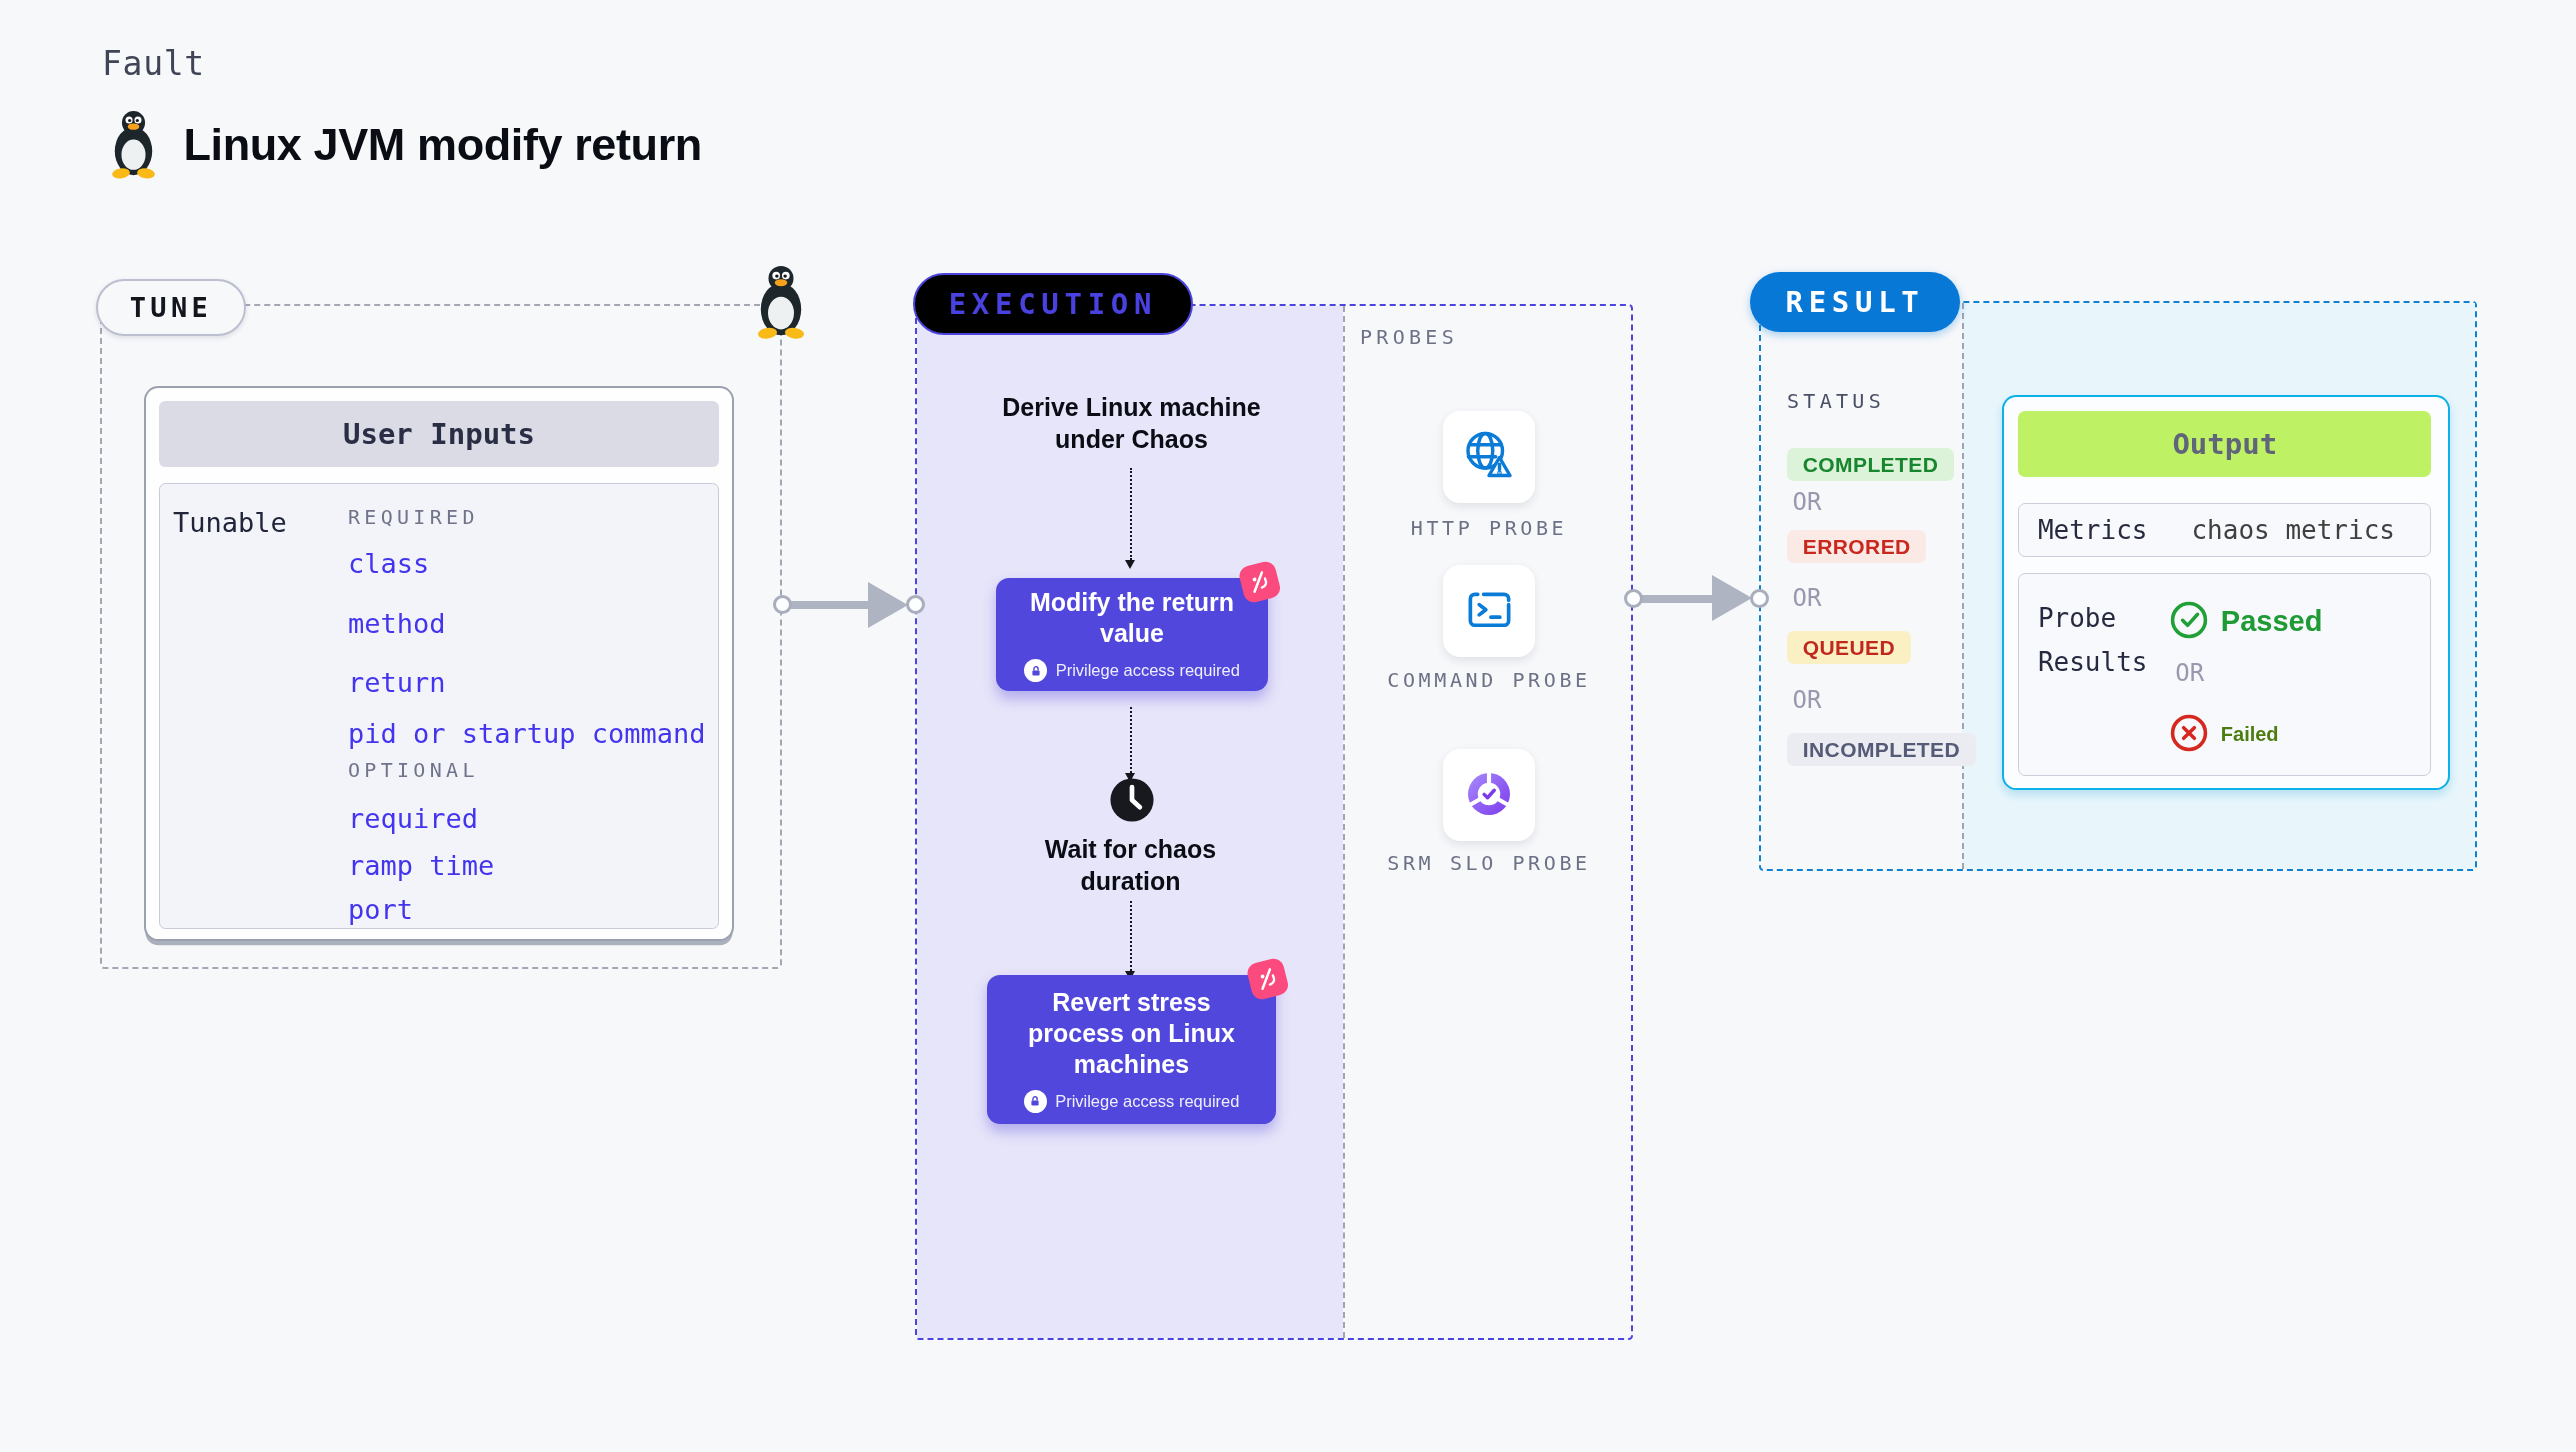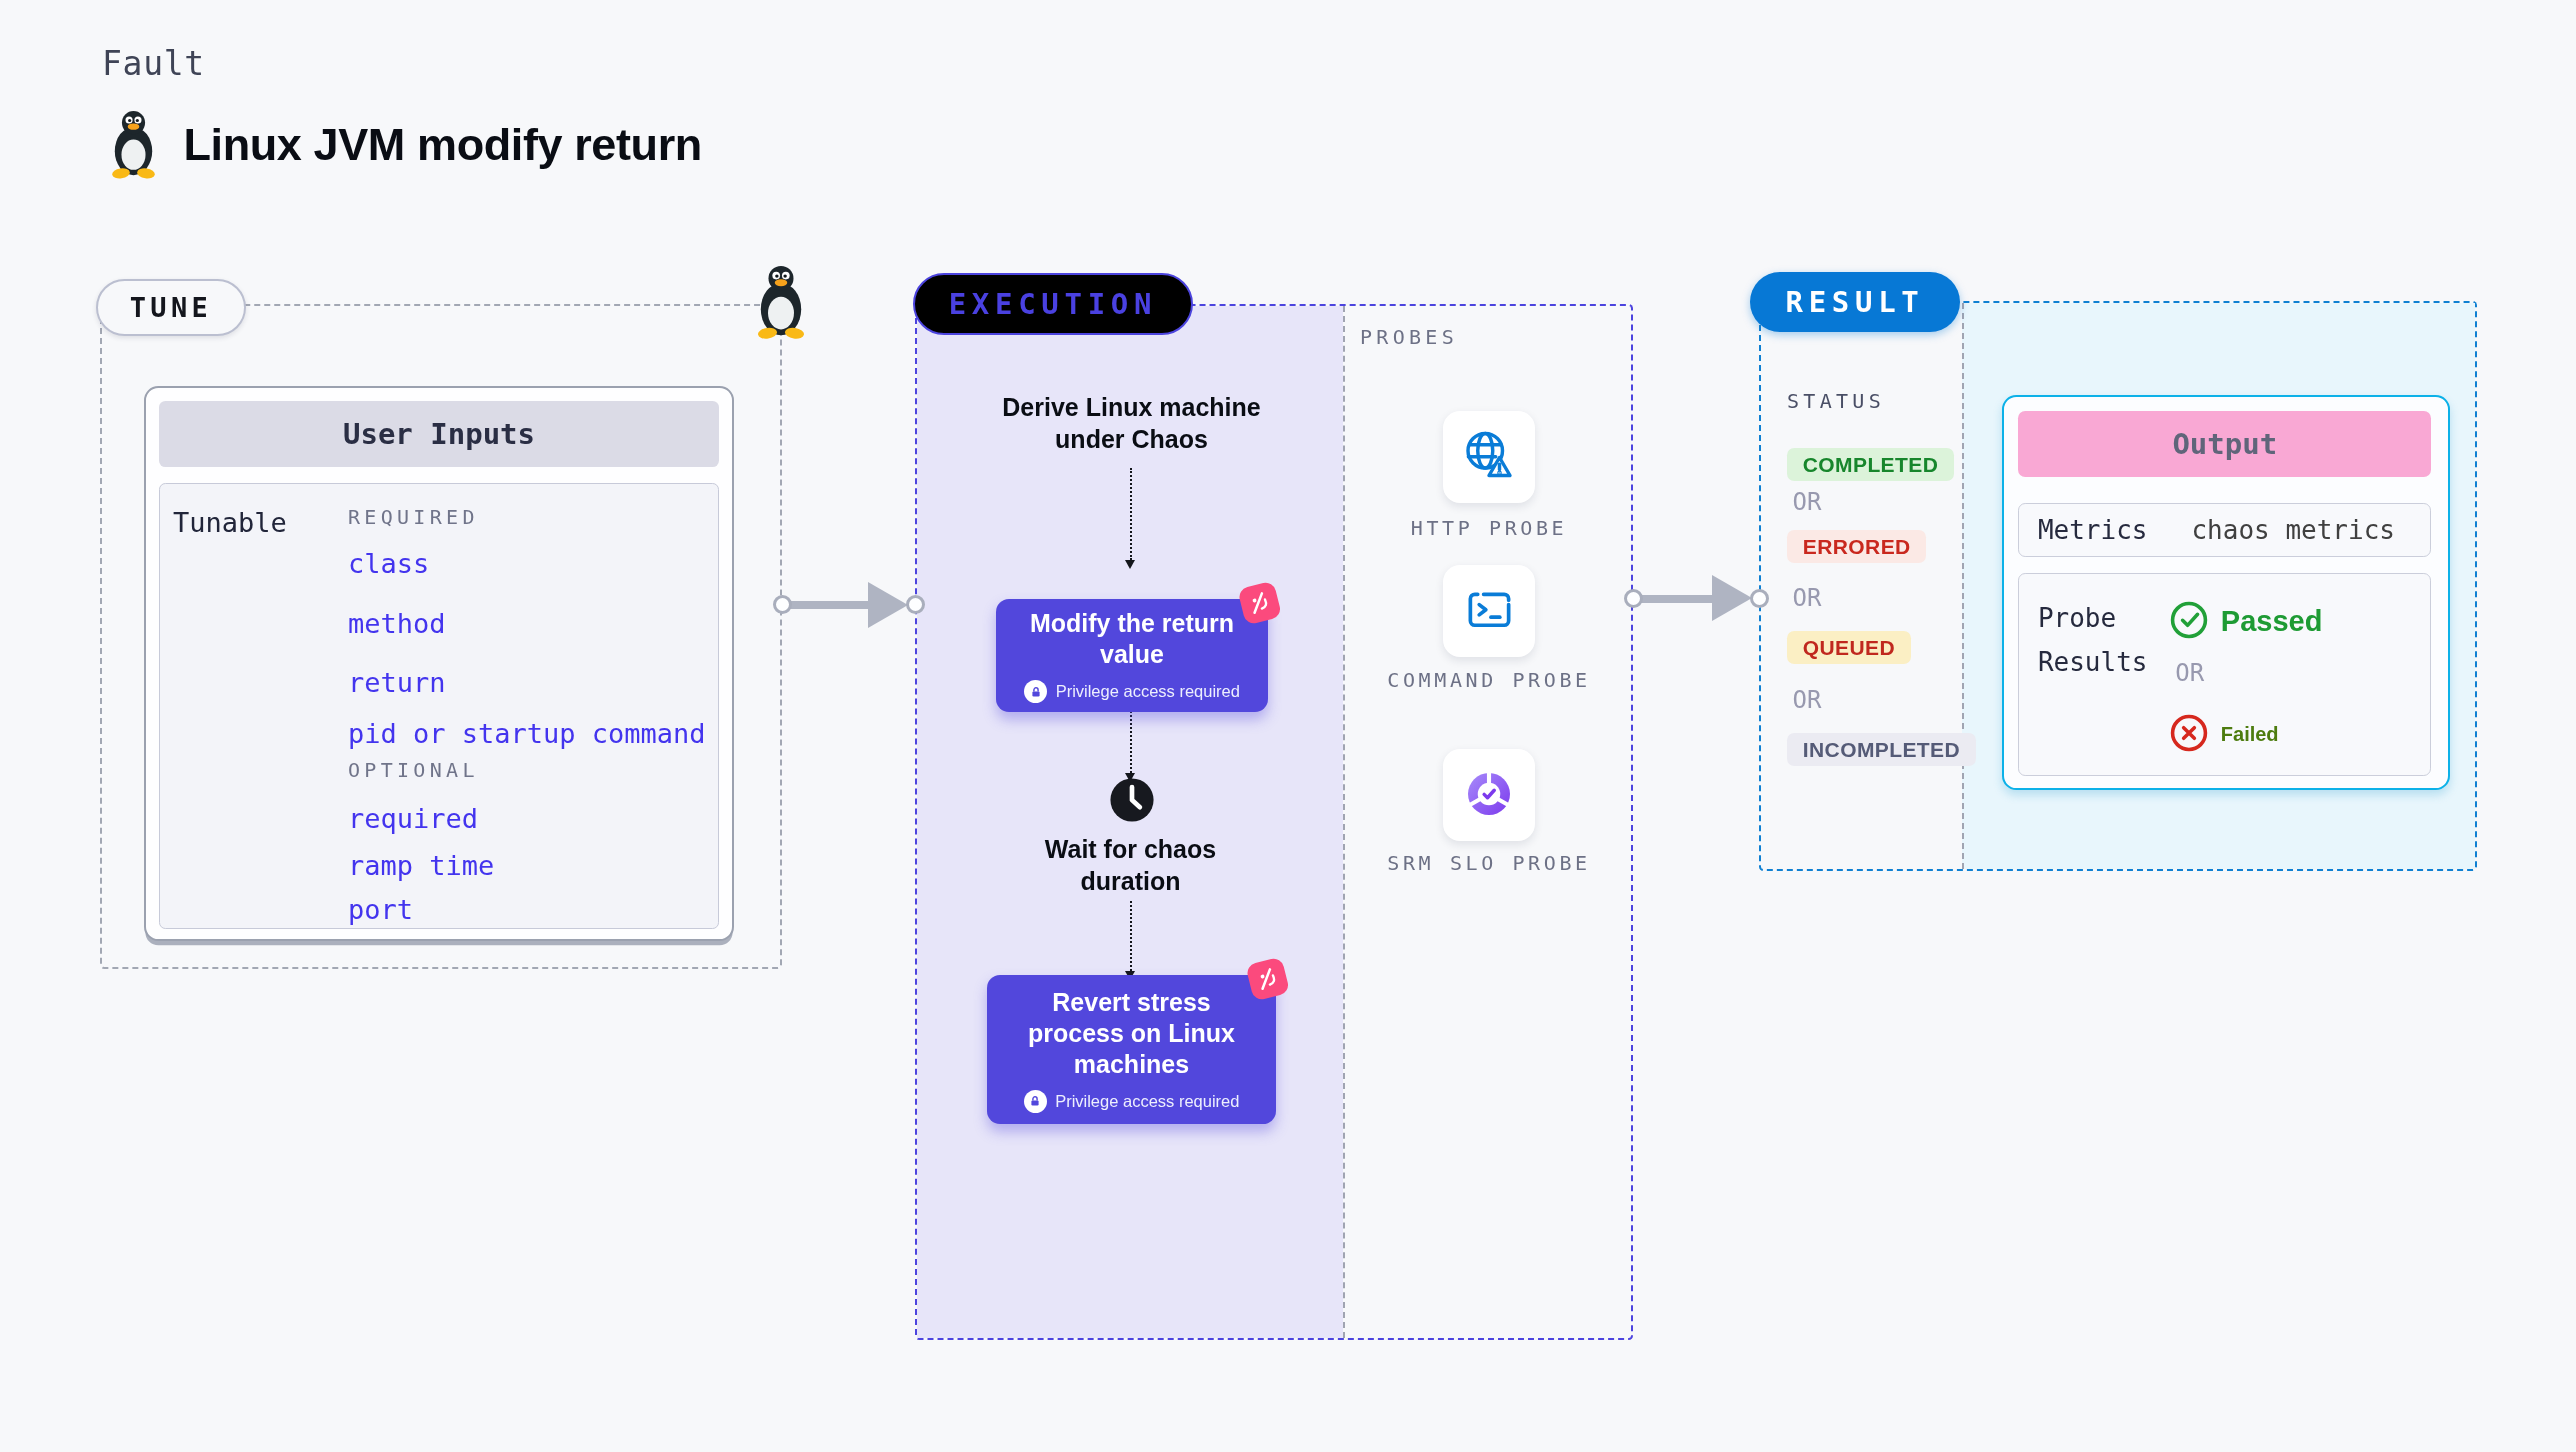--- a/index.html
+++ b/index.html
@@ -50,21 +50,21 @@
   #derive-text { position:absolute; left:64px; top:85px; width:301px; text-align:center; font-size:25px; font-weight:bold; color:#0A0D14; line-height:32px; }
   #conn-a { left:213px; top:162px; height:92px; }
   #conn-b { left:213px; top:401px; height:66px; }
   #conn-c { left:213px; top:595px; height:70px; }
   .chaos-node { position:absolute; background:#5247DC; border-radius:13px; box-shadow:0 7.2px 13px rgba(80,70,220,.35);
     display:flex; flex-direction:column; align-items:center; justify-content:center; z-index:3; }
   .chaos-node .node-title { color:#FFFFFF; font-size:25px; font-weight:bold; text-align:center; line-height:31px; }
   .priv-row { display:flex; align-items:center; gap:8.6px; margin-top:10px; }
   .priv-circle { width:23px; height:23px; border-radius:50%; background:#FFFFFF; display:flex; align-items:center; justify-content:center; }
   .priv-text { color:#EDEFFE; font-size:16.5px; }
-  #node-modify { left:79px; top:272px; width:272px; height:113px;margin-top:21px; }
+  #node-modify { left:79px; top:272px; width:272px; height:113px; }
   #node-revert { left:70px; top:669px; width:289px; height:149px; }
   #node-modify .node-title { width:215px; }
   #node-revert .node-title { width:236px; }
   .chaos-badge { position:absolute; top:-15.8px; right:-11.5px; transform:rotate(-14deg); z-index:4; }
   #clock-wrap { position:absolute; left:192px; top:471px; }
   #wait-text { position:absolute; left:106px; top:527px; width:215px; text-align:center; font-size:25px; font-weight:bold; color:#0A0D14; line-height:32px; }
 
   
   #probes-label { position:absolute; left:443px; top:18.6px; font-size:20px; letter-spacing:4.3px; color:#6D7186; }
   .probe-tile { position:absolute; left:526px; width:92px; height:92px; background:#FFFFFF; border-radius:17px;
@@ -84,21 +84,21 @@
     display:flex; align-items:center; font-size:21px; font-weight:bold; letter-spacing:0.4px; }
   .or-label { position:absolute; left:31.5px; font-size:24px; color:#9899AF; }
   #st-completed { top:145px; background:#DCF3DA; color:#17862C; }
   #st-errored   { top:227px; background:#FBE9E5; color:#C9281E; }
   #st-queued    { top:328px; background:#FBEFC4; color:#C0281E; }
   #st-incompleted{ top:430px; background:#EBEBF2; color:#555B77; }
   #or-1 { top:185px; } #or-2 { top:281px; } #or-3 { top:383px; }
 
   #output-card { position:absolute; left:241px; top:92px; width:448px; height:395px; background:#FCFDFF;
     border:2.9px solid #0CB1E8; border-radius:14.3px; box-shadow:0 5px 10px rgba(10,140,200,.22); }
-  #output-header { position:absolute; left:14.3px; top:14.3px; width:413px; height:66px; background:#f9a8d4; border-radius:7.2px;
+  #output-header { position:absolute; left:14.3px; top:14.3px; width:413px; height:66px; background:#bef264; border-radius:7.2px;
     display:flex; align-items:center; justify-content:center; font-size:29px; font-weight:bold; color:#60657A; }
   .out-row { position:absolute; left:14.3px; width:413px; background:#F8F9FC; border:1.4px solid #CBCEDB; border-radius:7.2px; }
   #metrics-row { top:106px; height:54px; display:flex; align-items:center; }
   #metrics-label { margin-left:18.6px; font-size:26px; color:#262A3E; }
   #metrics-value { margin-left:44px; font-size:26px; color:#404040; }
   #probe-row { top:176px; height:203px; }
   #probe-row-label { position:absolute; left:18.6px; top:21.5px; width:129px; font-size:26px; color:#262A3E; line-height:44px; }
   #passed-row { position:absolute; left:150px; top:26px; display:flex; align-items:center; gap:11.5px; }
   #passed-text { font-size:29px; font-weight:bold; color:#1E9B34; }
   #probe-or { position:absolute; left:156px; top:85px; font-size:24px; color:#9899AF; }

